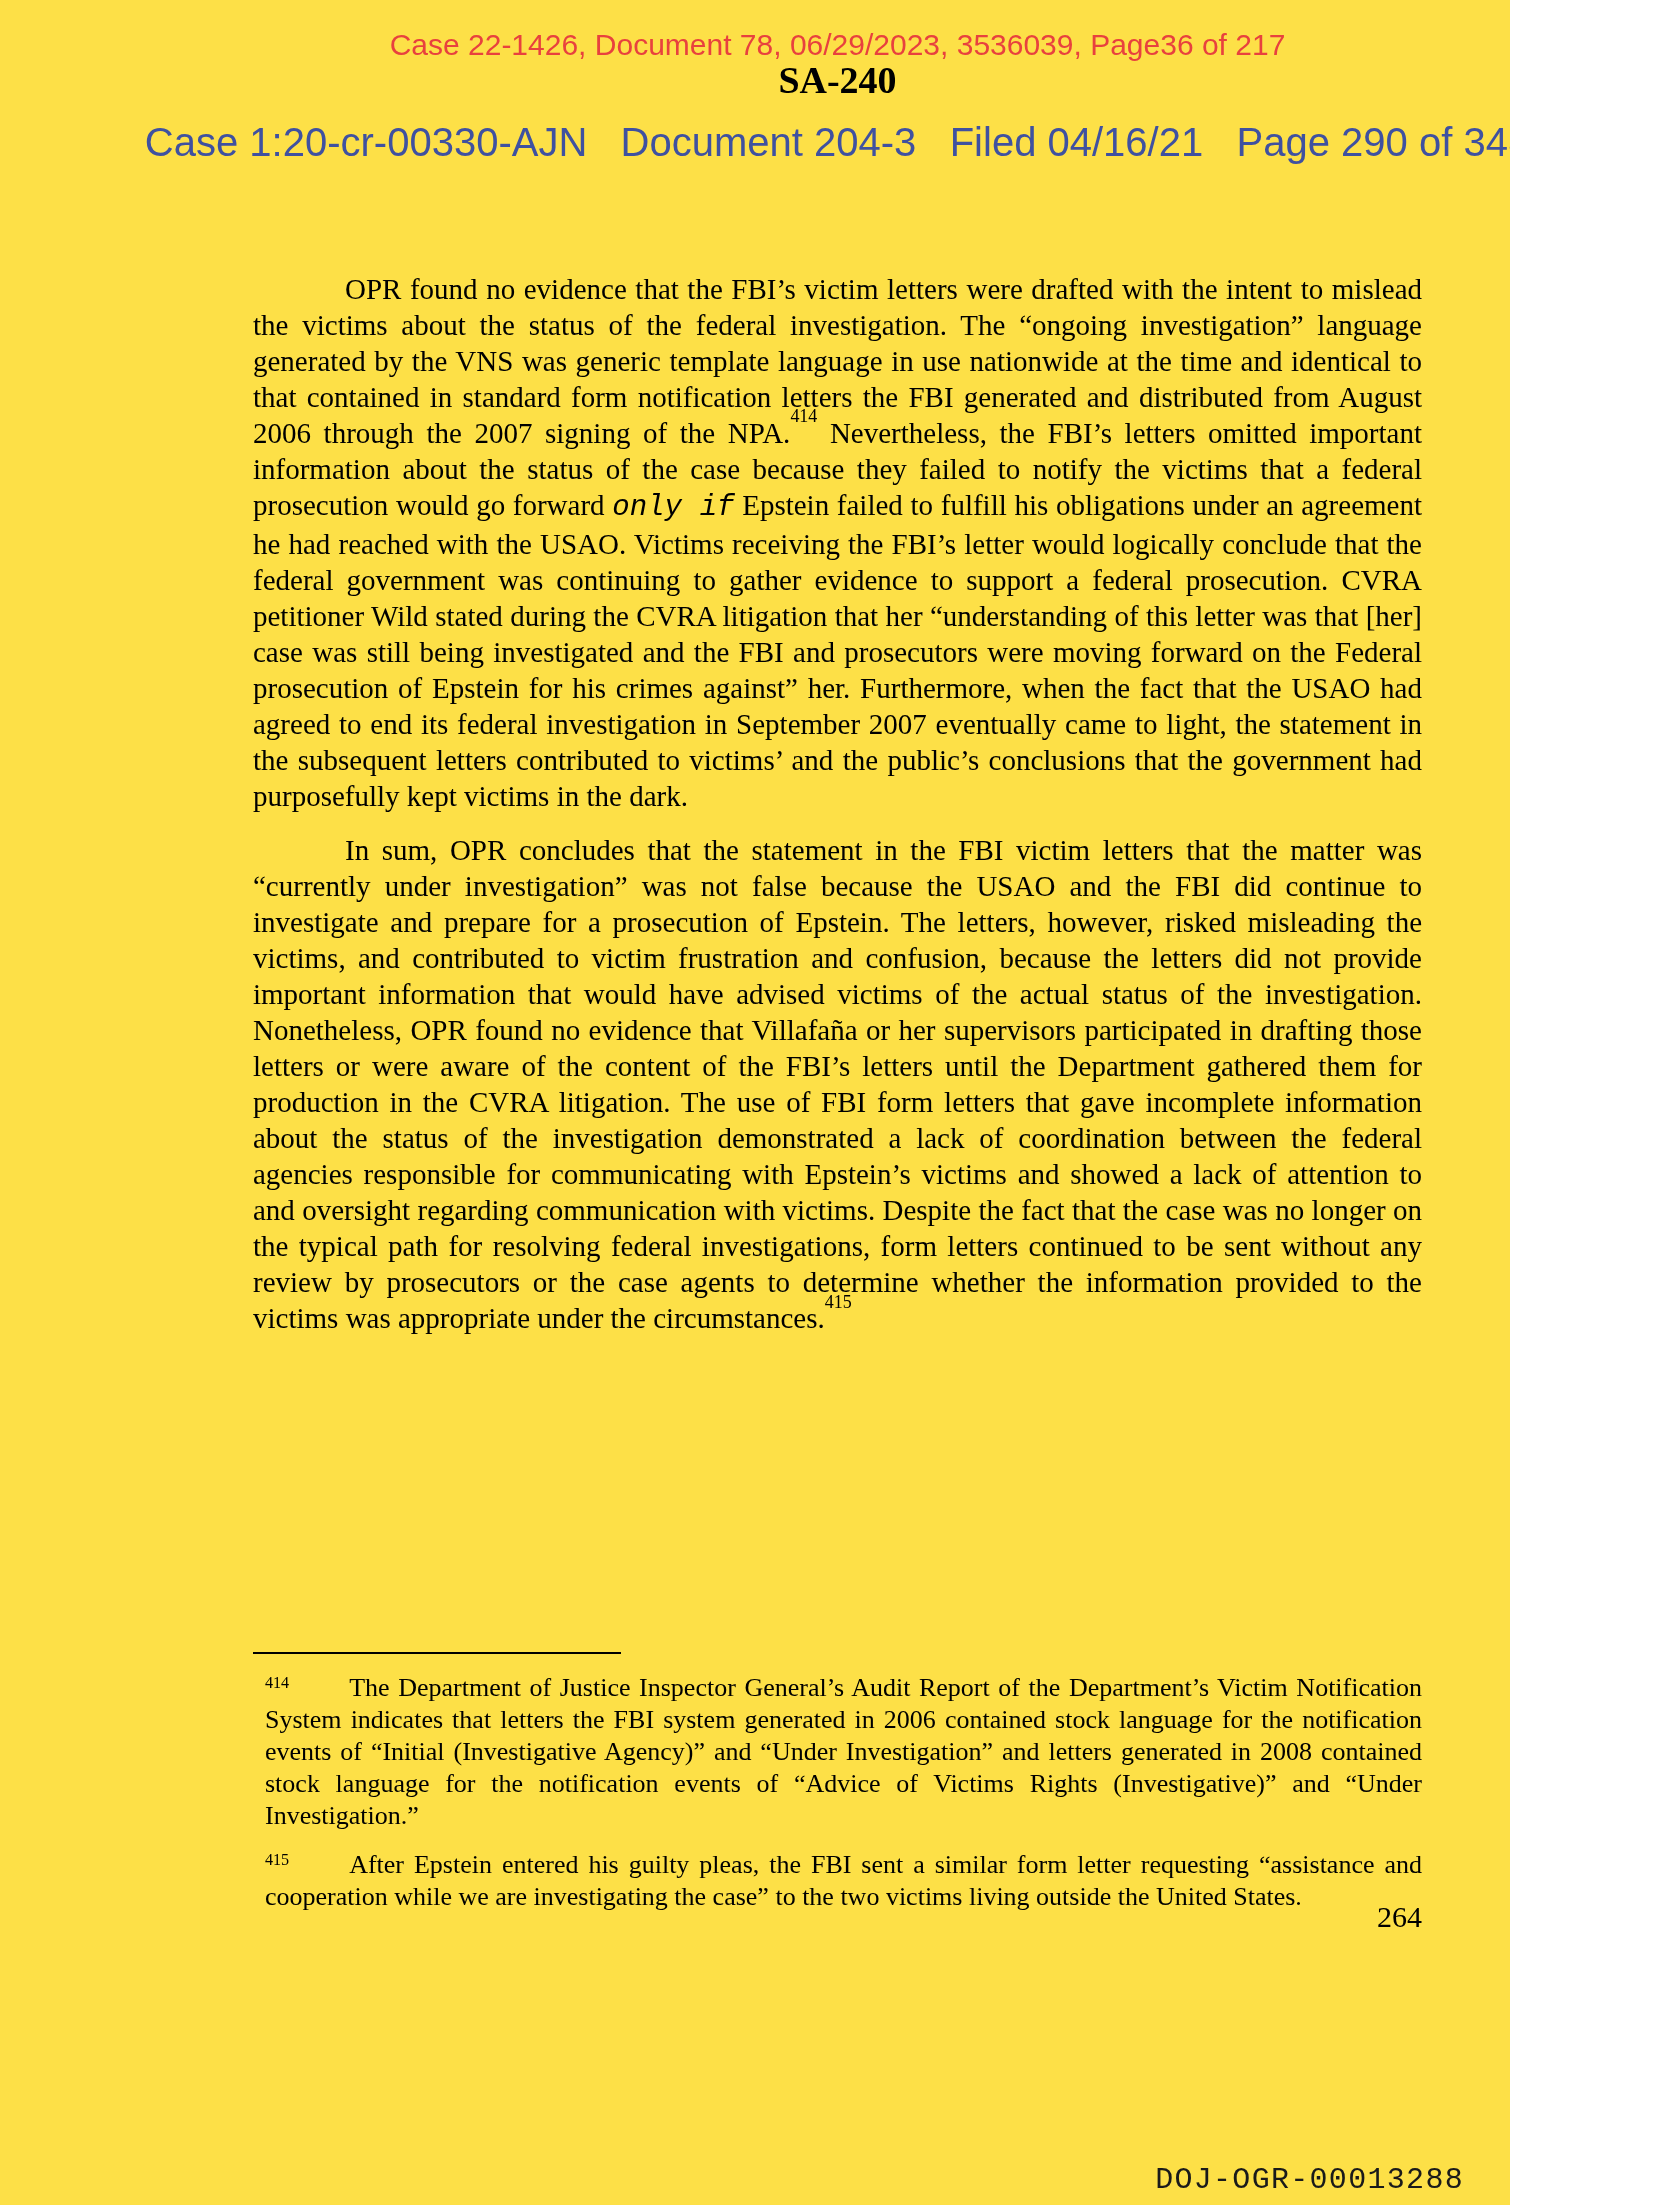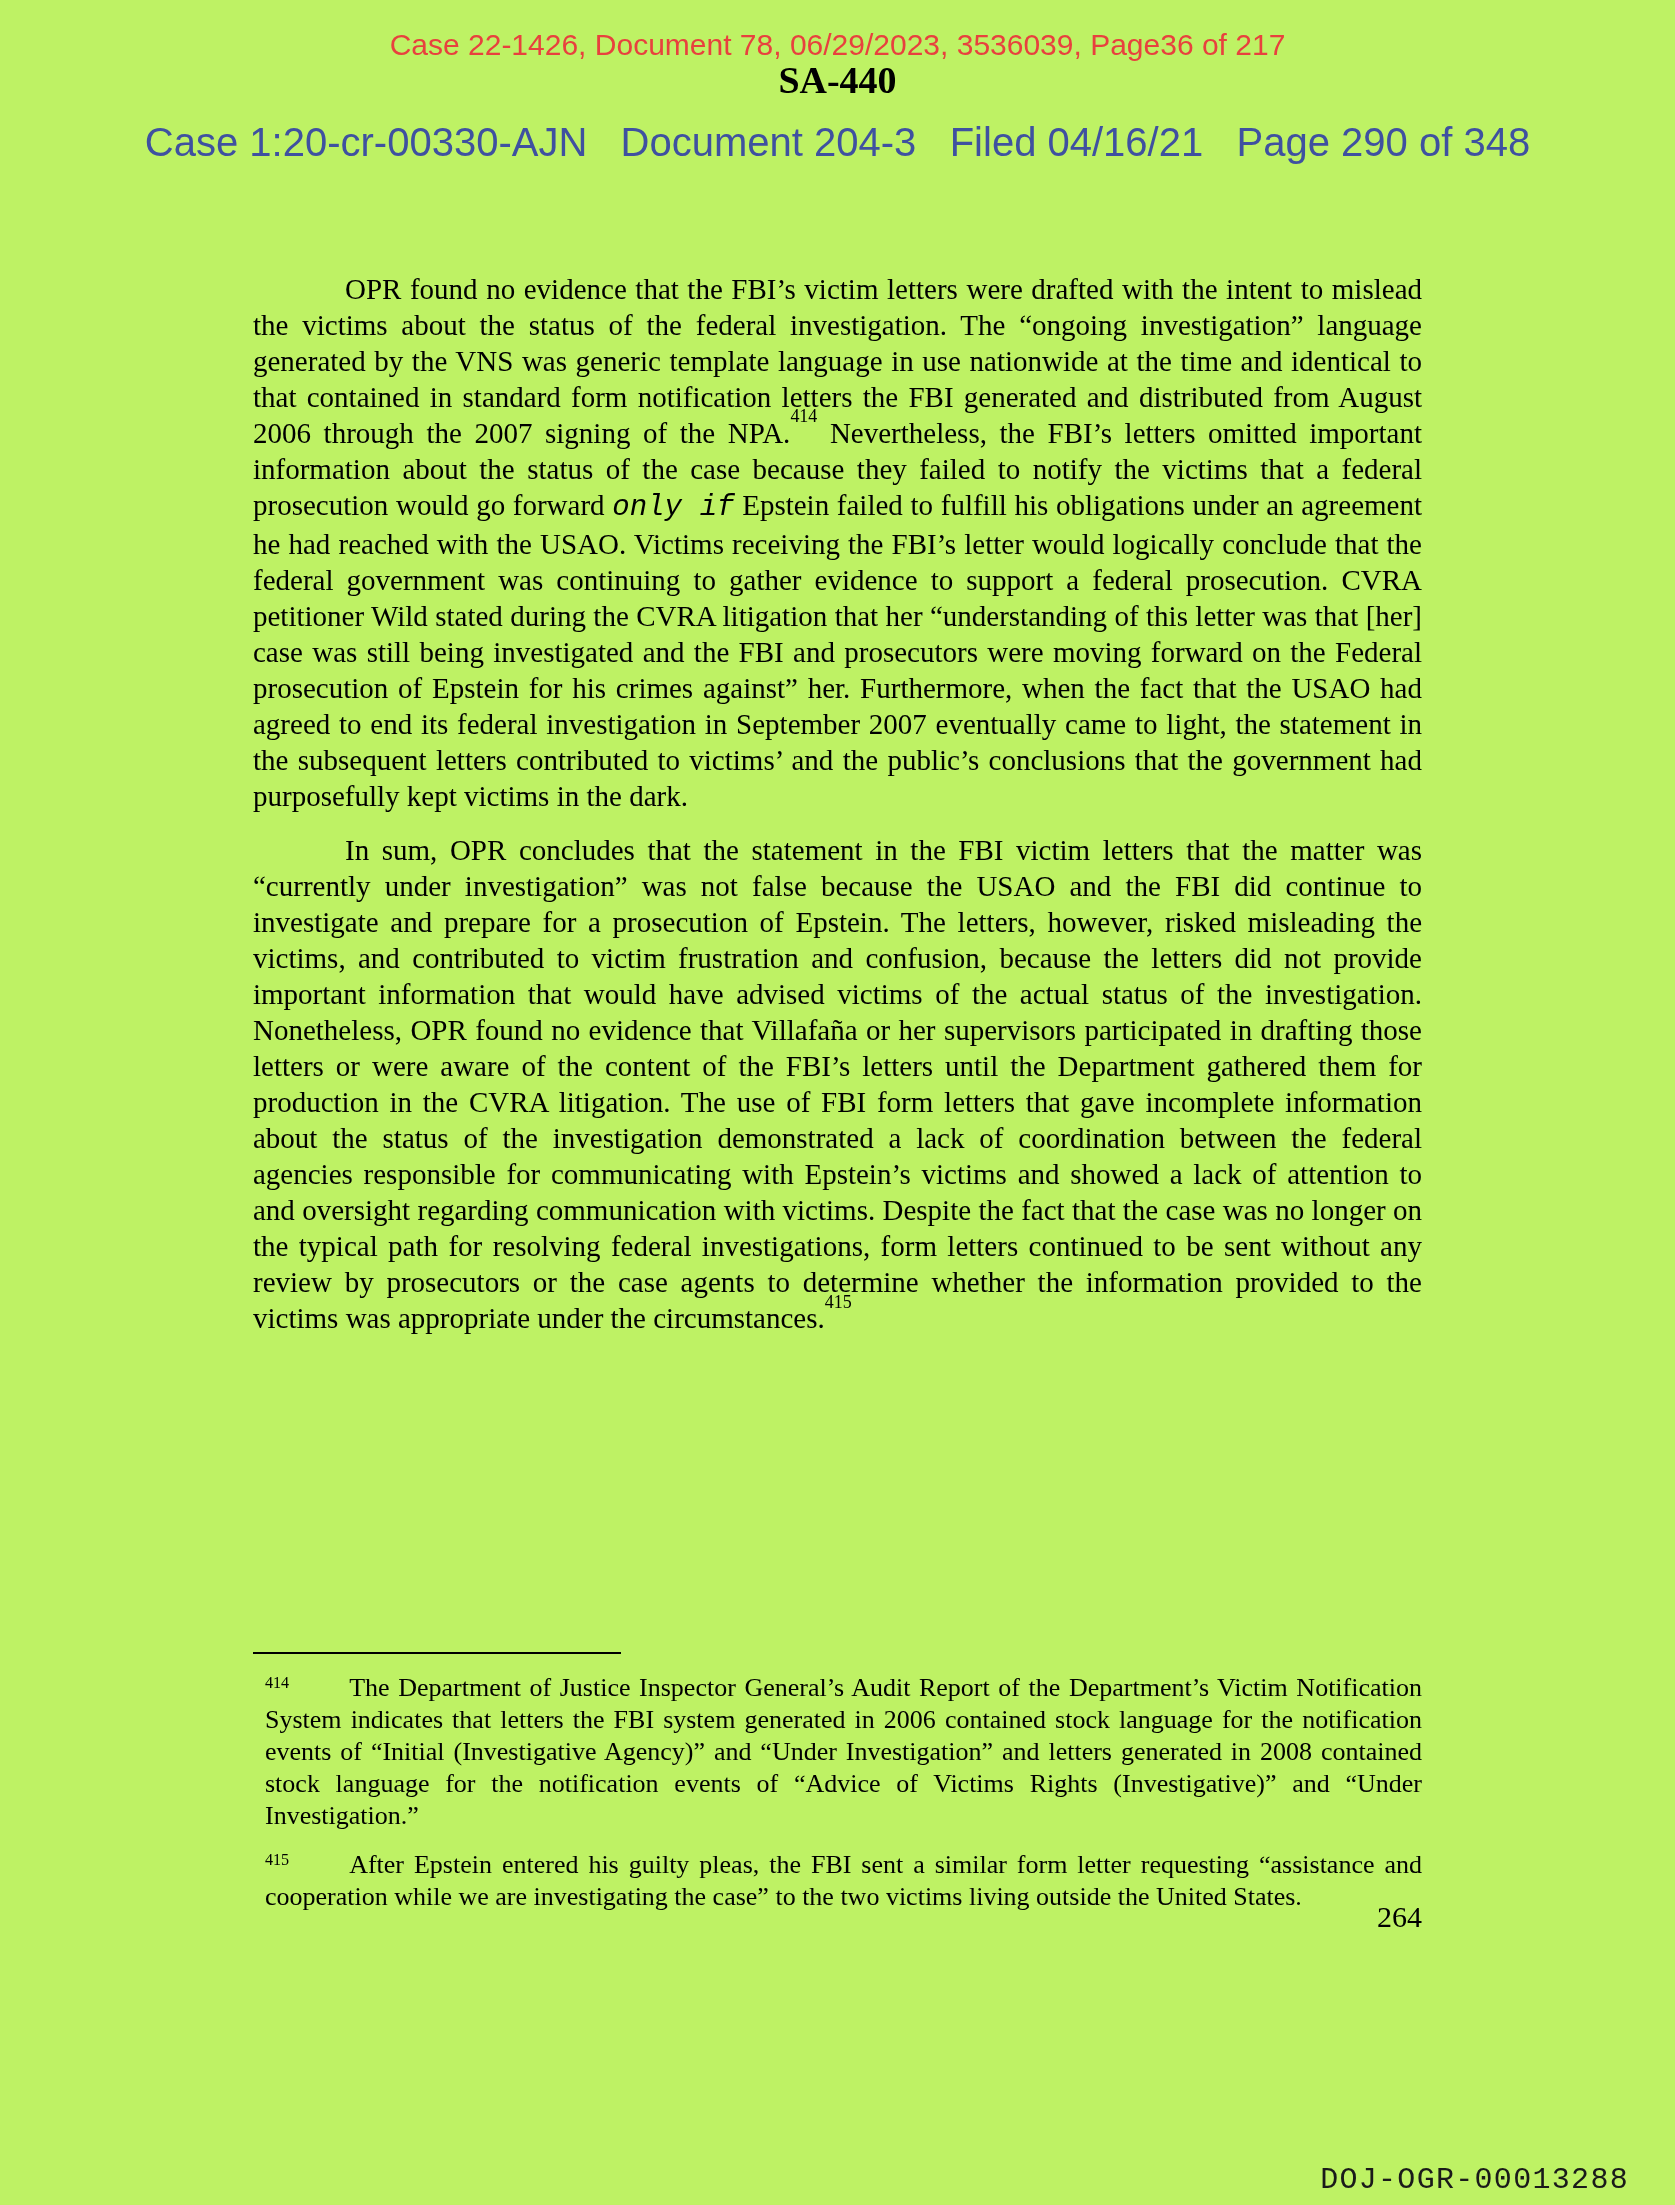--- a/index.html
+++ b/index.html
@@ -2,23 +2,23 @@
 <html style="font-size:10.5px"><head>
 <meta charset="utf-8">
 <style>
   html, body {
     margin: 0;
     padding: 0;
     background: #ffffff;
   }
   .page {
     position: relative;
-    width: 1675px;
+    width: 1510px;
     height: 2205px;
-    background: #bef264;
+    background: #fde047;
     overflow: hidden;
     font-family: "Liberation Serif", serif;
     color: #000000;
   }
   .stamp {
     position: absolute;
     left: 0;
     width: 1675px;
     text-align: center;
     font-family: "Liberation Sans", sans-serif;
@@ -109,21 +109,21 @@
     letter-spacing: 1.3px;
   }
 </style>
 </head>
 <body>
 
 <div class="page">
 
   <div class="stamp stamp-appellate">Case 22-1426, Document 78, 06/29/2023, 3536039, Page36 of 217</div>
 
-  <div class="stamp stamp-exhibit">SA-440</div>
+  <div class="stamp stamp-exhibit">SA-240</div>
 
   <div class="stamp stamp-district">Case 1:20-cr-00330-AJN   Document 204-3   Filed 04/16/21   Page 290 of 348</div>
 
   <div class="body-text">
 
     <p class="indent"><span>OPR found no evidence that the FBI’s victim letters were drafted with the intent to mislead the victims about the status of the federal investigation.  The “ongoing investigation” language generated by the VNS was generic template language in use nationwide at the time and identical to that contained in standard form notification letters the FBI generated and distributed from August 2006 through the 2007 signing of the NPA.</span><sup class="fnref">414</sup><span>  Nevertheless, the FBI’s letters omitted important information about the status of the case because they failed to notify the victims that a federal prosecution would go forward </span><em class="emph">only if</em><span> Epstein failed to fulfill his obligations under an agreement he had reached with the USAO.  Victims receiving the FBI’s letter would logically conclude that the federal government was continuing to gather evidence to support a federal prosecution.  CVRA petitioner Wild stated during the CVRA litigation that her “understanding of this letter was that [her] case was still being investigated and the FBI and prosecutors were moving forward on the Federal prosecution of Epstein for his crimes against” her.  Furthermore, when the fact that the USAO had agreed to end its federal investigation in September 2007 eventually came to light, the statement in the subsequent letters contributed to victims’ and the public’s conclusions that the government had purposefully kept victims in the dark.</span></p>
 
     <p class="indent"><span>In sum, OPR concludes that the statement in the FBI victim letters that the matter was “currently under investigation” was not false because the USAO and the FBI did continue to investigate and prepare for a prosecution of Epstein.  The letters, however, risked misleading the victims, and contributed to victim frustration and confusion, because the letters did not provide important information that would have advised victims of the actual status of the investigation.  Nonetheless, OPR found no evidence that Villafaña or her supervisors participated in drafting those letters or were aware of the content of the FBI’s letters until the Department gathered them for production in the CVRA litigation.  The use of FBI form letters that gave incomplete information about the status of the investigation demonstrated a lack of coordination between the federal agencies responsible for communicating with Epstein’s victims and showed a lack of attention to and oversight regarding communication with victims.  Despite the fact that the case was no longer on the typical path for resolving federal investigations, form letters continued to be sent without any review by prosecutors or the case agents to determine whether the information provided to the victims was appropriate under the circumstances.</span><sup class="fnref">415</sup></p>
   </div>
 

